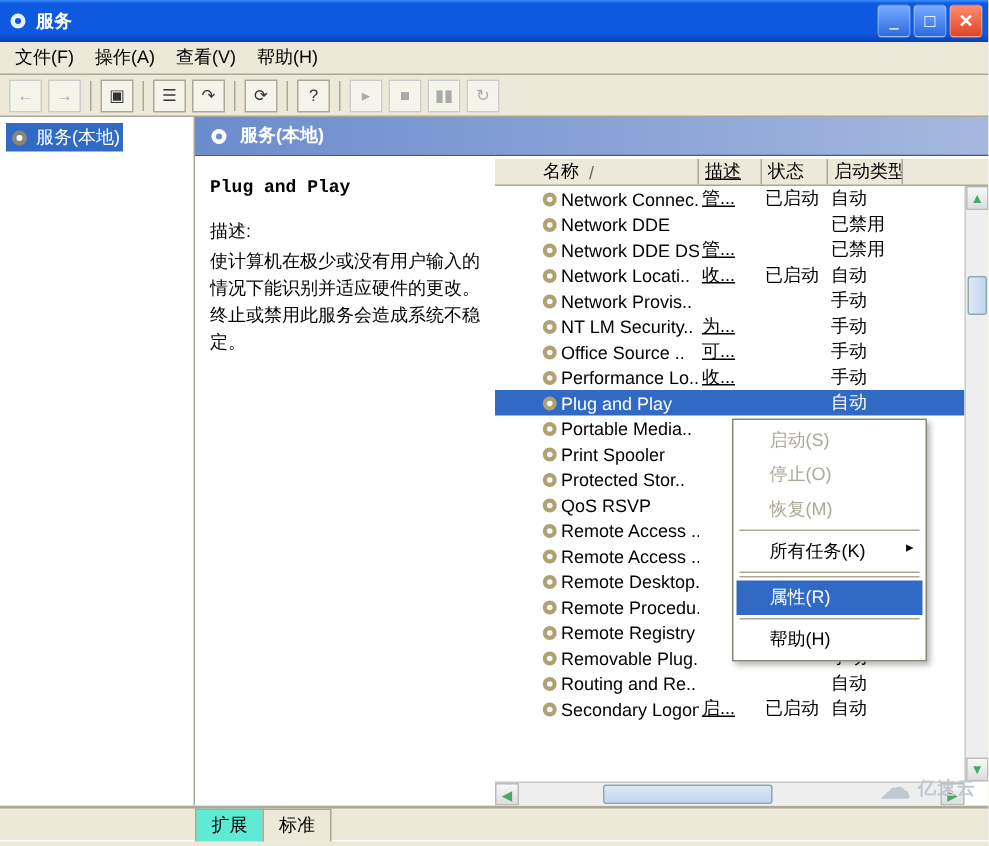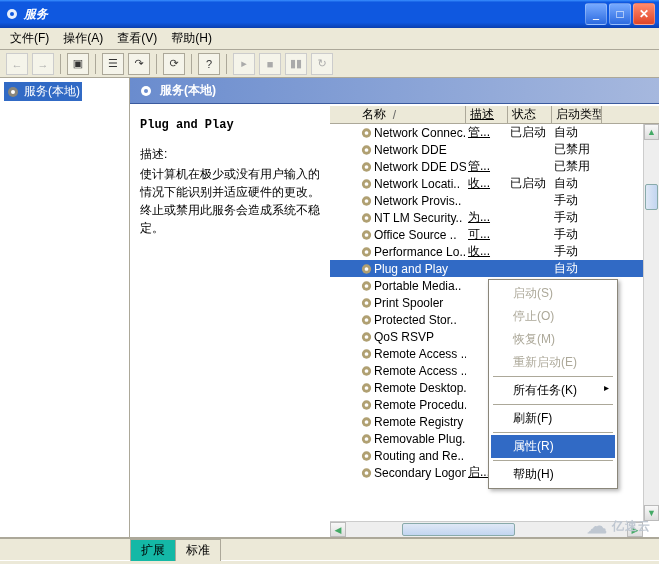--- a/index.html
+++ b/index.html
@@ -1,20 +1,20 @@
 <!DOCTYPE html>
 <html><head>
 <meta charset="utf-8">
 <style>
 * { box-sizing: border-box; margin: 0; padding: 0; font-family: "SimSun", "宋体", Tahoma, sans-serif; font-size: 12px; }
 body { background: #ece9d8; width: 659px; height: 564px; overflow: hidden; position: relative; }
 
 .titlebar { height: 28px; background: linear-gradient(to bottom, #3a90ff 0%, #0f58e0 8%, #0f58e0 80%, #0a3fb0 100%); display: flex; align-items: center; padding: 0 4px; color: #fff; font-weight: bold; }
 .titlebar .icon { width: 16px; height: 16px; margin-right: 4px; display:inline-block; }
-.titlebar .title { flex: 1; font-style: italic; }
+.titlebar .title { flex: 1; }
 .winctl { display: flex; gap: 2px; }
 .winbtn { width: 22px; height: 22px; border-radius: 3px; border: 1px solid #fff4; display:flex; align-items:center; justify-content:center; color:#fff; font-weight:bold; font-family: Tahoma; }
 .winbtn.min { background: linear-gradient(to bottom,#77aaff,#2d6be0); }
 .winbtn.max { background: linear-gradient(to bottom,#77aaff,#2d6be0); }
 .winbtn.close { background: linear-gradient(to bottom,#ff8a6c,#e04528); }
 
 .menubar { height: 22px; background:#ece9d8; border-bottom:1px solid #aca899; display:flex; align-items:center; padding:0 4px; gap:2px;}
 .menubar span { padding: 2px 6px; }
 
 .toolbar { height: 28px; background:#ece9d8; border-bottom:1px solid #aca899; display:flex; align-items:center; padding:0 6px; gap:4px;}
@@ -53,21 +53,21 @@
 .vscroll .up, .vscroll .down { height:16px; background:linear-gradient(#f8f8f8,#ddd); border:1px solid #bbb; display:flex; align-items:center; justify-content:center; font-size:9px; color:#4a6;}
 .vscroll .thumb { position:absolute; left:1px; right:1px; top:60px; height:26px; background:linear-gradient(to right,#dfe8f6,#c2d5f0); border:1px solid #8aa; border-radius:2px;}
 .vscroll .down { position:absolute; bottom:0; left:0; right:0;}
 .hscroll { position:absolute; left:0; right:16px; bottom:0; height:16px; background:#eee; border-top:1px solid #ccc; display:flex;}
 .hscroll .left,.hscroll .right { width:16px; background:linear-gradient(#f8f8f8,#ddd); border:1px solid #bbb; display:flex; align-items:center; justify-content:center; font-size:9px; color:#4a6;}
 .hscroll .track { flex:1; position:relative;}
 .hscroll .thumb { position:absolute; top:1px; bottom:1px; left:20%; width:40%; background:linear-gradient(#dfe8f6,#c2d5f0); border:1px solid #8aa; border-radius:2px;}
 
 .tabs { height:22px; background:#ece9d8; display:flex; align-items:flex-end; padding-left:130px; border-top:1px solid #aca899;}
 .tab { padding:2px 10px; border:1px solid #aca899; border-bottom:none; background:#ece9d8; margin-right:-1px; position:relative; top:1px;}
-.tab.active { background:#14b8a6; }
+.tab.active { background:#5eead4; }
 
 .status { height:20px; background:#ece9d8; border-top:1px solid #fff; padding:2px 6px; display:flex; align-items:center;}
 
 .ctxmenu { position:absolute; background:#fff; border:1px solid #8a867a; box-shadow:2px 2px 4px rgba(0,0,0,0.3); padding:2px; z-index:100; width:130px;}
 .ctxmenu .mi { padding:3px 20px 3px 22px; white-space:nowrap; position:relative;}
 .ctxmenu .mi.disabled { color:#aca899; }
 .ctxmenu .mi.sel { background:#316ac5; color:#fff; }
 .ctxmenu .sep { height:1px; background:#aca899; margin:2px 2px; }
 .ctxmenu .arrow::after { content:"▸"; position:absolute; right:6px; font-size:10px;}
 
@@ -436,25 +436,23 @@
 </div>
 
 <div class="status">
   <span>打开当前选择的属性对话框。</span>
 </div>
 
 <div class="ctxmenu" id="ctxmenu" style="left:452px; top:279px;margin-left:36px;">
   <div class="mi disabled">启动(S)</div>
   <div class="mi disabled">停止(O)</div>
   <div class="mi disabled">恢复(M)</div>
-  <div class="mi disabled">重新启动(E)</div>
   <div class="sep"></div>
   <div class="mi arrow">所有任务(K)</div>
   <div class="sep"></div>
-  <div class="mi">刷新(F)</div>
   <div class="sep"></div>
   <div class="mi sel">属性(R)</div>
   <div class="sep"></div>
   <div class="mi">帮助(H)</div>
 </div>
 
 <div class="watermark">
   <span class="cloud">☁</span>
   <span>亿速云</span>
 </div>

